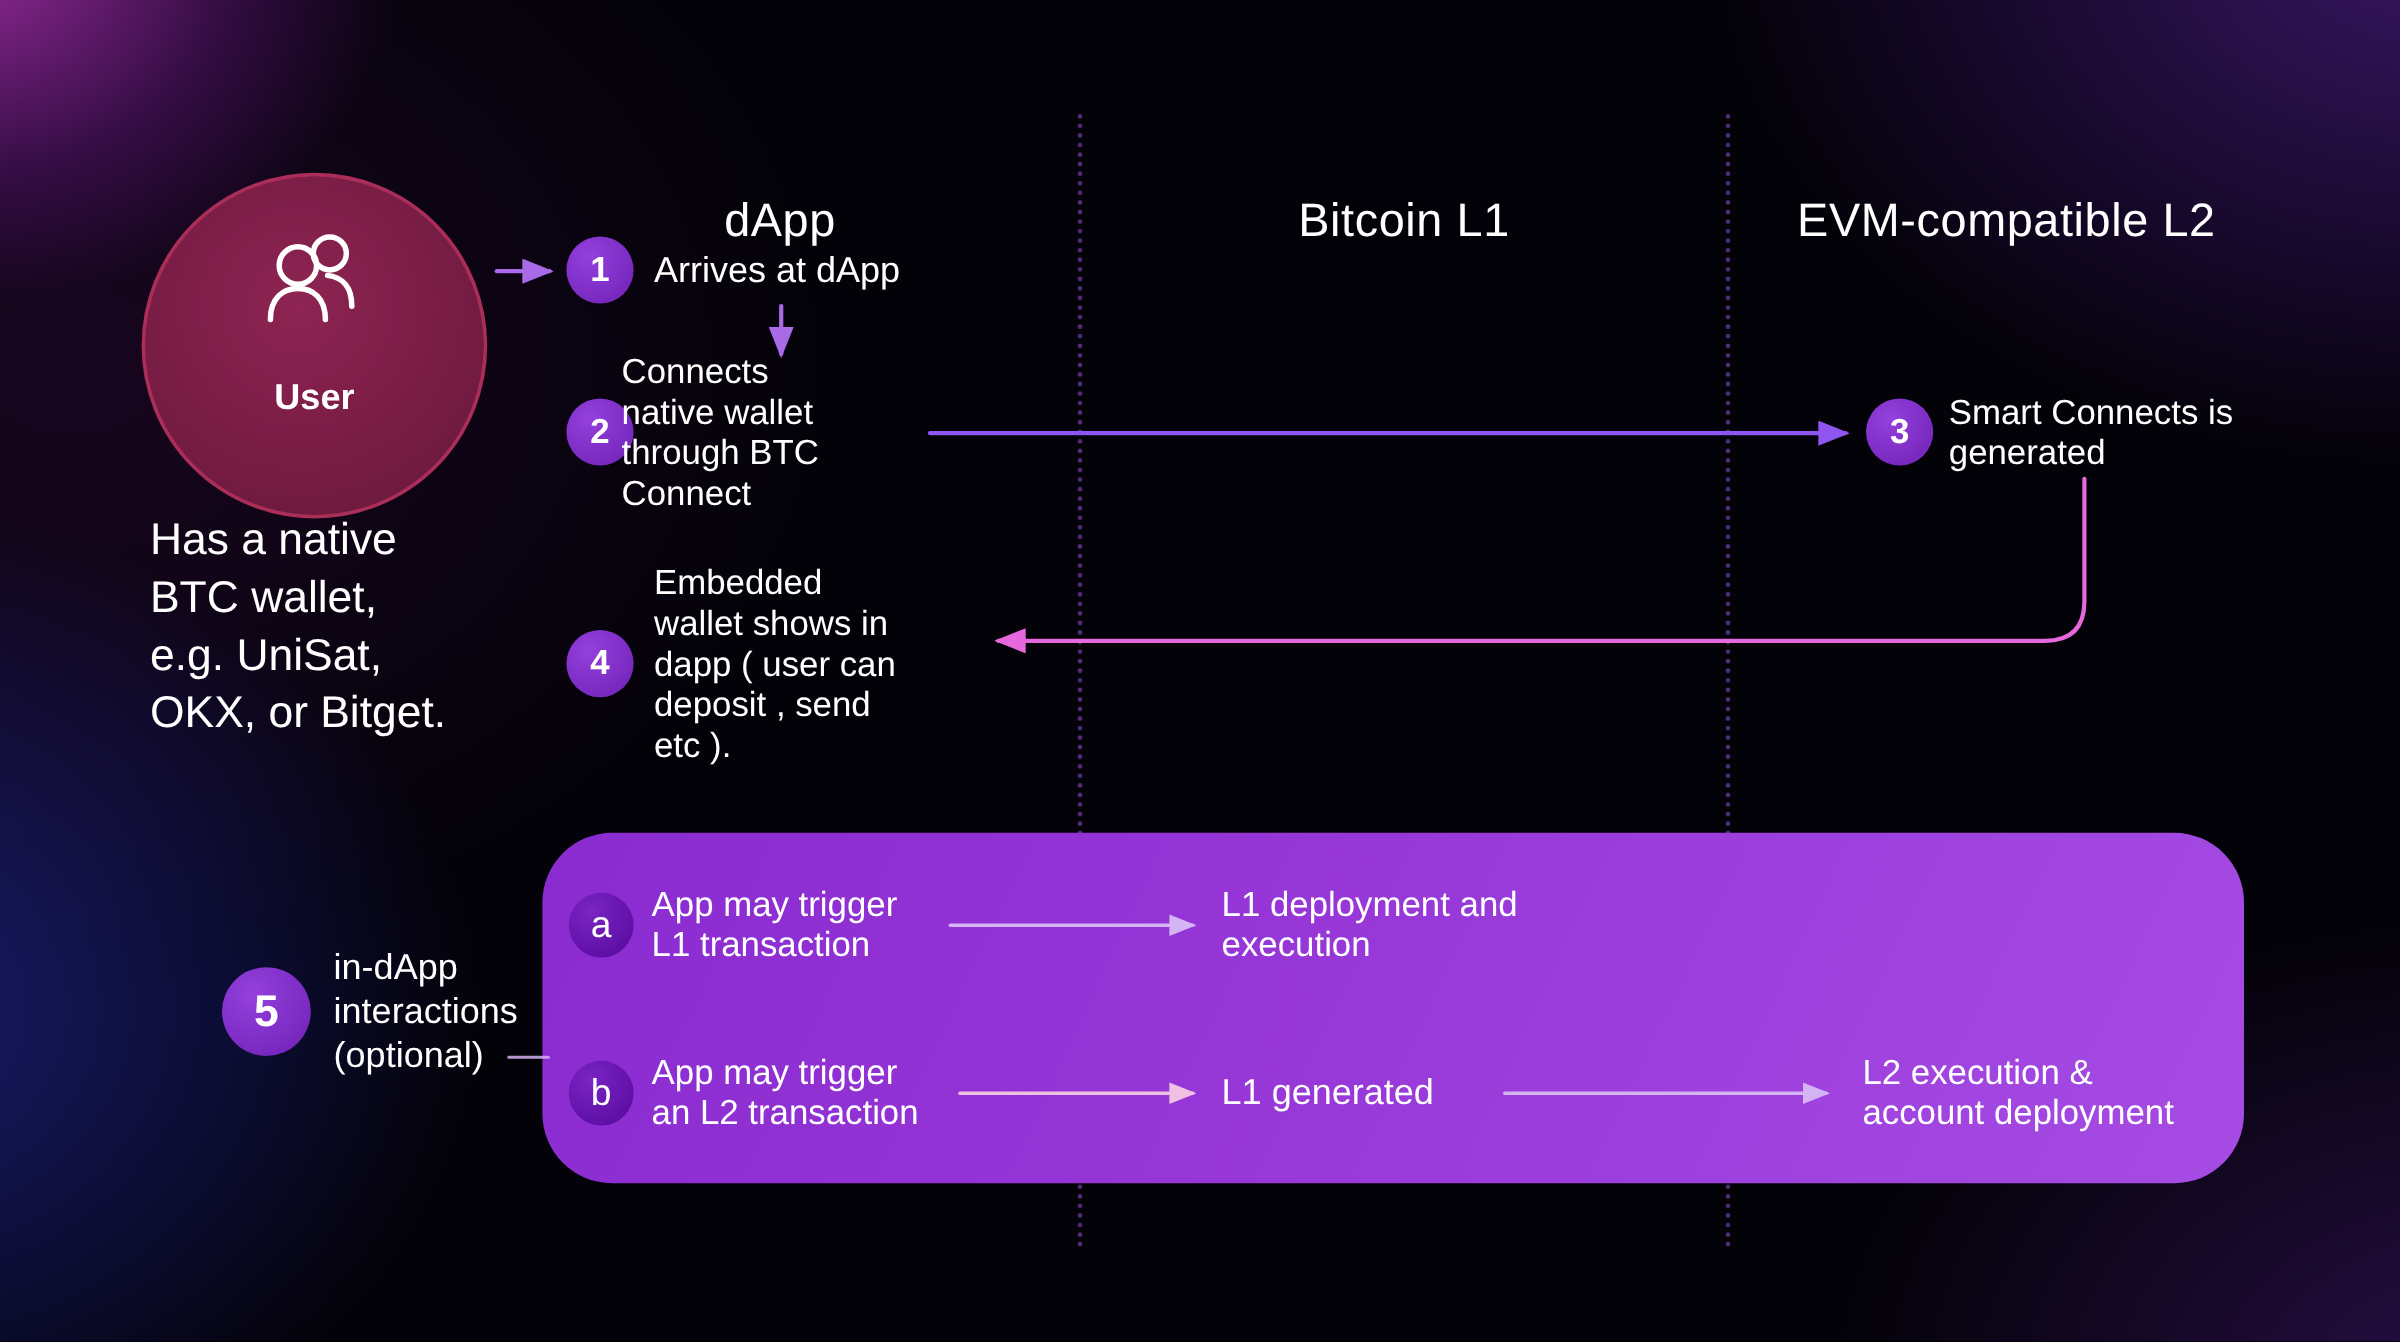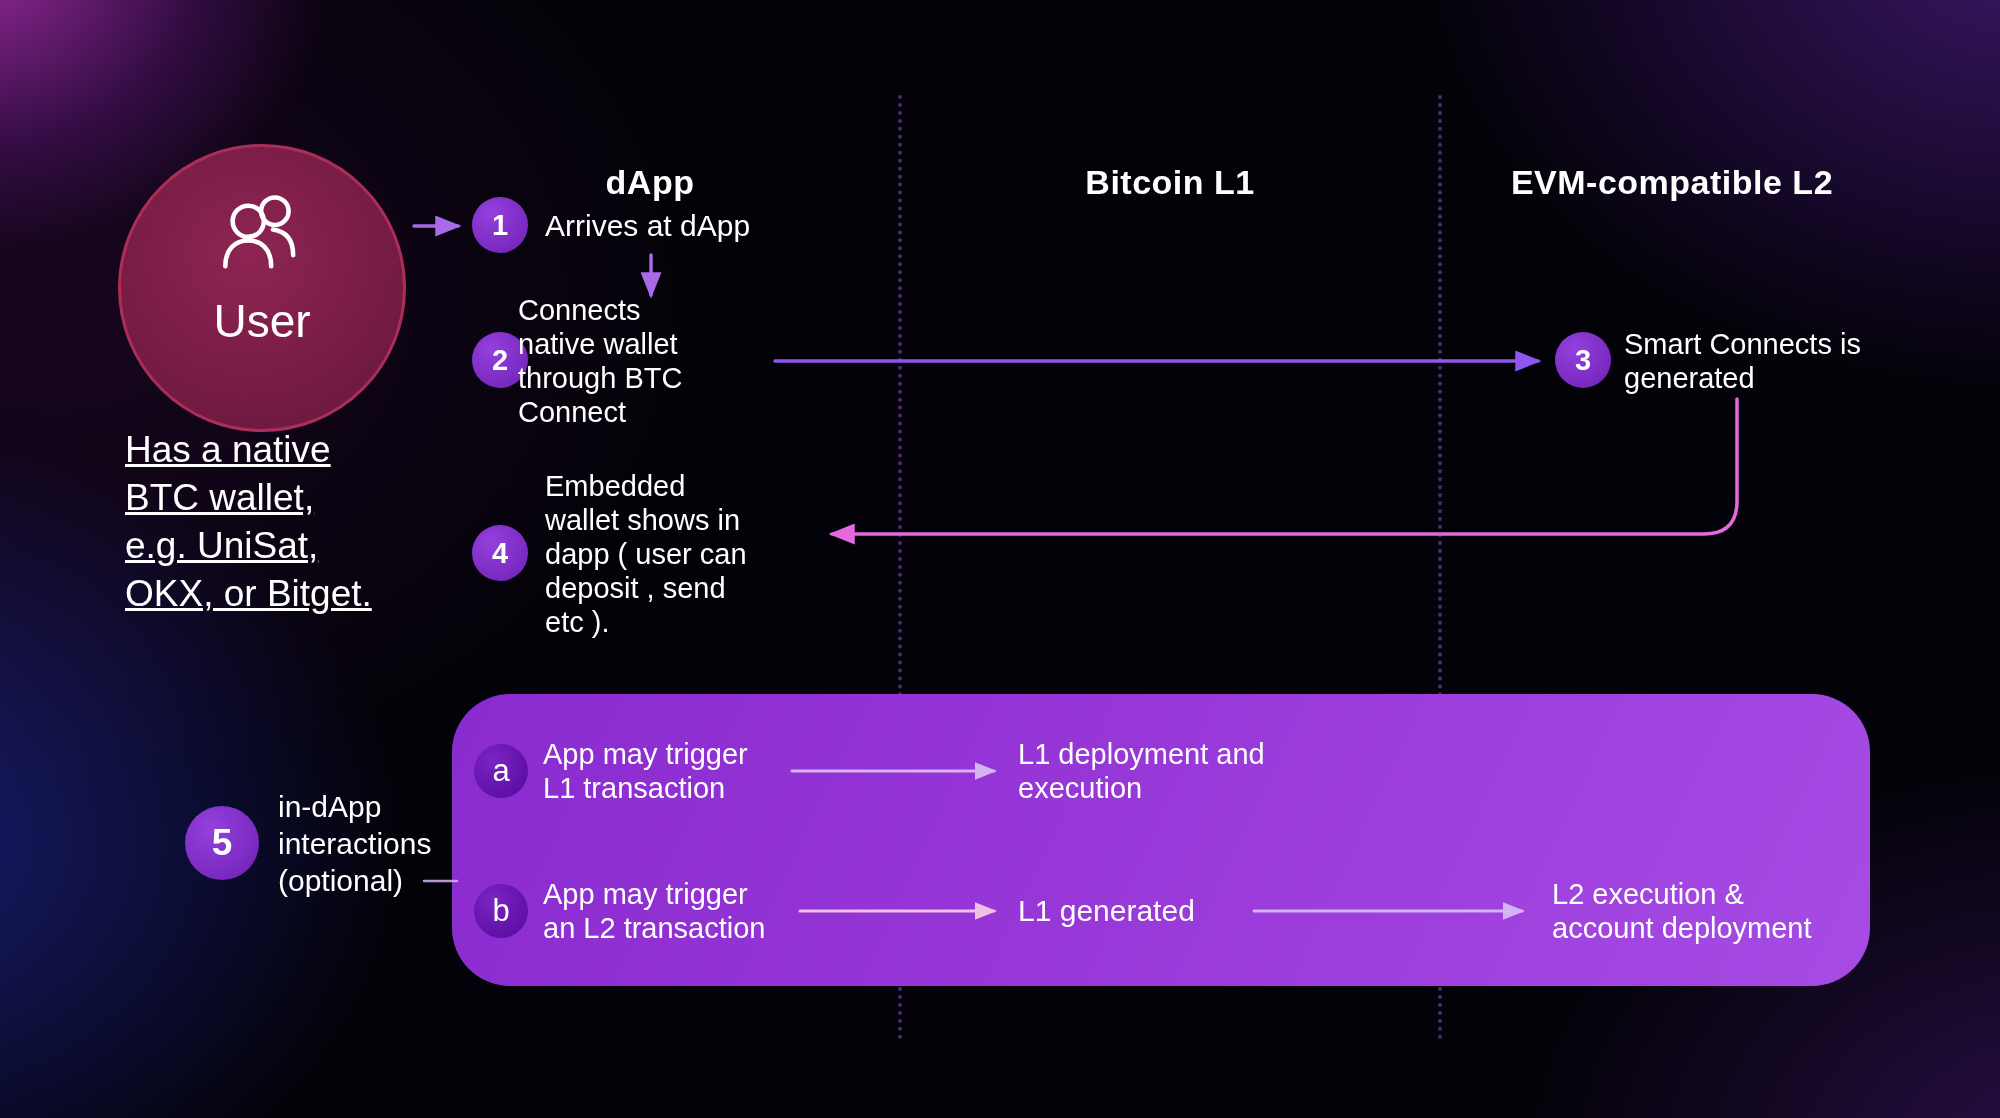--- a/index.html
+++ b/index.html
@@ -8,38 +8,38 @@
     font-family:"Liberation Sans","DejaVu Sans",sans-serif;color:#fff;
     background:
       radial-gradient(520px 420px at -30px -40px, rgba(224,64,228,0.65) 0%, rgba(140,32,180,0.28) 45%, rgba(0,0,0,0) 70%),
       radial-gradient(900px 700px at 60px 300px, rgba(140,30,160,0.15) 0%, rgba(0,0,0,0) 70%),
       radial-gradient(720px 580px at -120px 840px, rgba(46,56,212,0.5) 0%, rgba(30,40,160,0.22) 50%, rgba(0,0,0,0) 72%),
       radial-gradient(820px 620px at 2020px -60px, rgba(130,52,226,0.42) 0%, rgba(90,30,170,0.18) 50%, rgba(0,0,0,0) 72%),
       radial-gradient(760px 560px at 2060px 1160px, rgba(120,44,210,0.30) 0%, rgba(0,0,0,0) 70%),
       #040209;
   }
   .sep{position:absolute;top:95px;height:945px;width:0;border-left:4px dotted rgba(138,74,208,0.55);z-index:0;}
-  .hdr{position:absolute;top:163px;transform:translateX(-50%);font-size:34px;font-weight:700;letter-spacing:0.5px;white-space:nowrap;z-index:3;}
+  .hdr{position:absolute;top:163px;transform:translateX(-50%);font-size:39px;font-weight:400;letter-spacing:0.5px;white-space:nowrap;z-index:3;}
   .box{position:absolute;left:452px;top:694px;width:1418px;height:292px;border-radius:58px;
        background:linear-gradient(115deg,#8a2bd0 0%,#9737d8 45%,#a64be4 100%);z-index:1;}
   .arrows{position:absolute;left:0;top:0;width:2000px;height:1118px;z-index:2;}
   .badge{position:absolute;border-radius:50%;display:flex;align-items:center;justify-content:center;
          font-weight:600;z-index:3;color:#fff;}
   .badge.num{width:56px;height:56px;font-size:29px;background:radial-gradient(circle at 35% 30%,#9440dd,#6e1fb4);}
   .badge.big{width:74px;height:74px;font-size:37px;}
   .badge.letter{width:54px;height:54px;font-size:31px;font-weight:500;background:radial-gradient(circle at 35% 30%,#7a24c4,#54089a);}
   .stext{position:absolute;transform:translateY(-50%);font-size:29px;line-height:34px;font-weight:400;
          white-space:pre-line;z-index:3;}
   .stext.nowrap{white-space:nowrap;font-size:30px;}
   .stext.s5{font-size:30px;line-height:37px;}
   .avatar{position:absolute;left:118px;top:144px;width:288px;height:288px;border-radius:50%;box-sizing:border-box;
           background:radial-gradient(circle at 45% 38%,#8e2452 0%,#701a40 75%);border:3px solid #ab2e58;
           display:flex;flex-direction:column;align-items:center;padding-top:40px;z-index:3;}
-  .user-label{font-size:46px;font-weight:400;margin-top:11px;}
-  .desc{position:absolute;left:125px;top:426px;font-size:37px;line-height:48px;font-weight:500;white-space:pre-line;z-index:3;text-decoration:underline;}
+  .user-label{font-size:30px;font-weight:700;margin-top:32px;}
+  .desc{position:absolute;left:125px;top:426px;font-size:37px;line-height:48px;font-weight:500;white-space:pre-line;z-index:3;}
 </style>
 </head>
 <body>
 
 <div id="stage">
 
   <div class="sep" style="left:898px"></div>
   <div class="sep" style="left:1438px"></div>
 
   <div class="hdr" style="left:650px">dApp</div>

